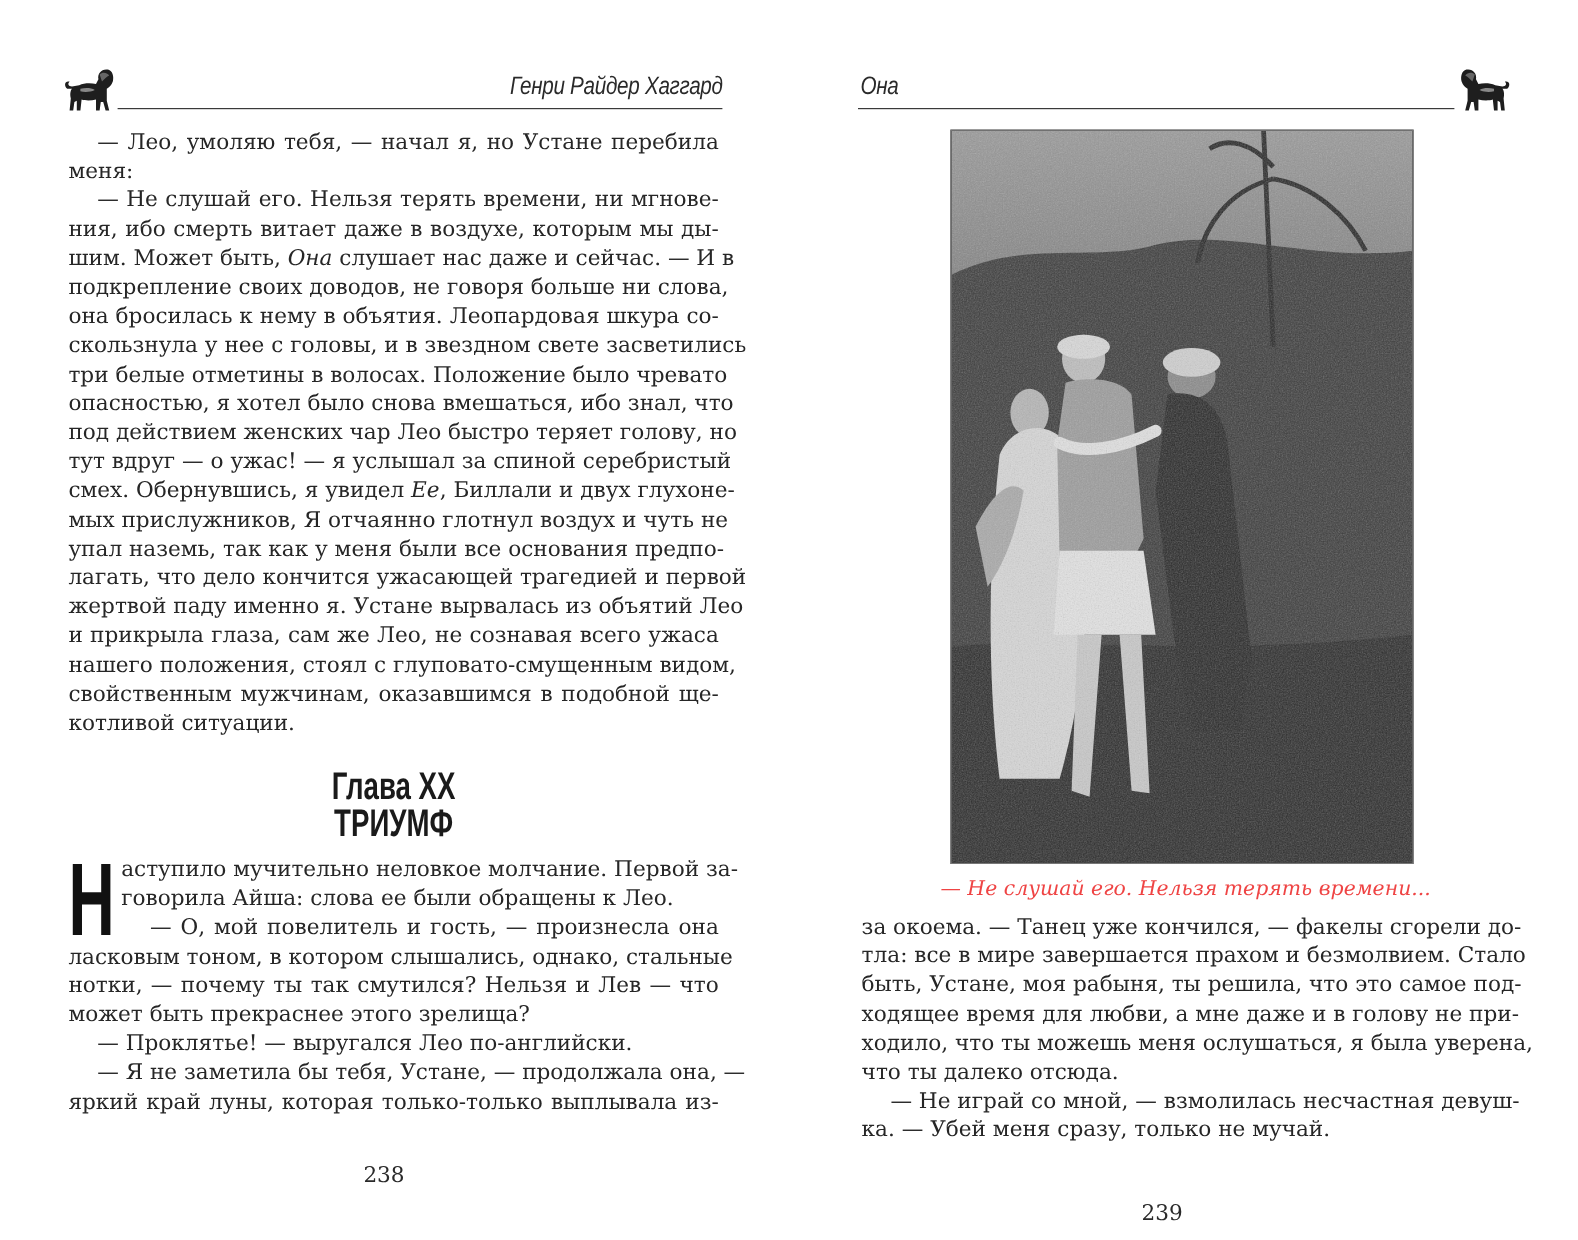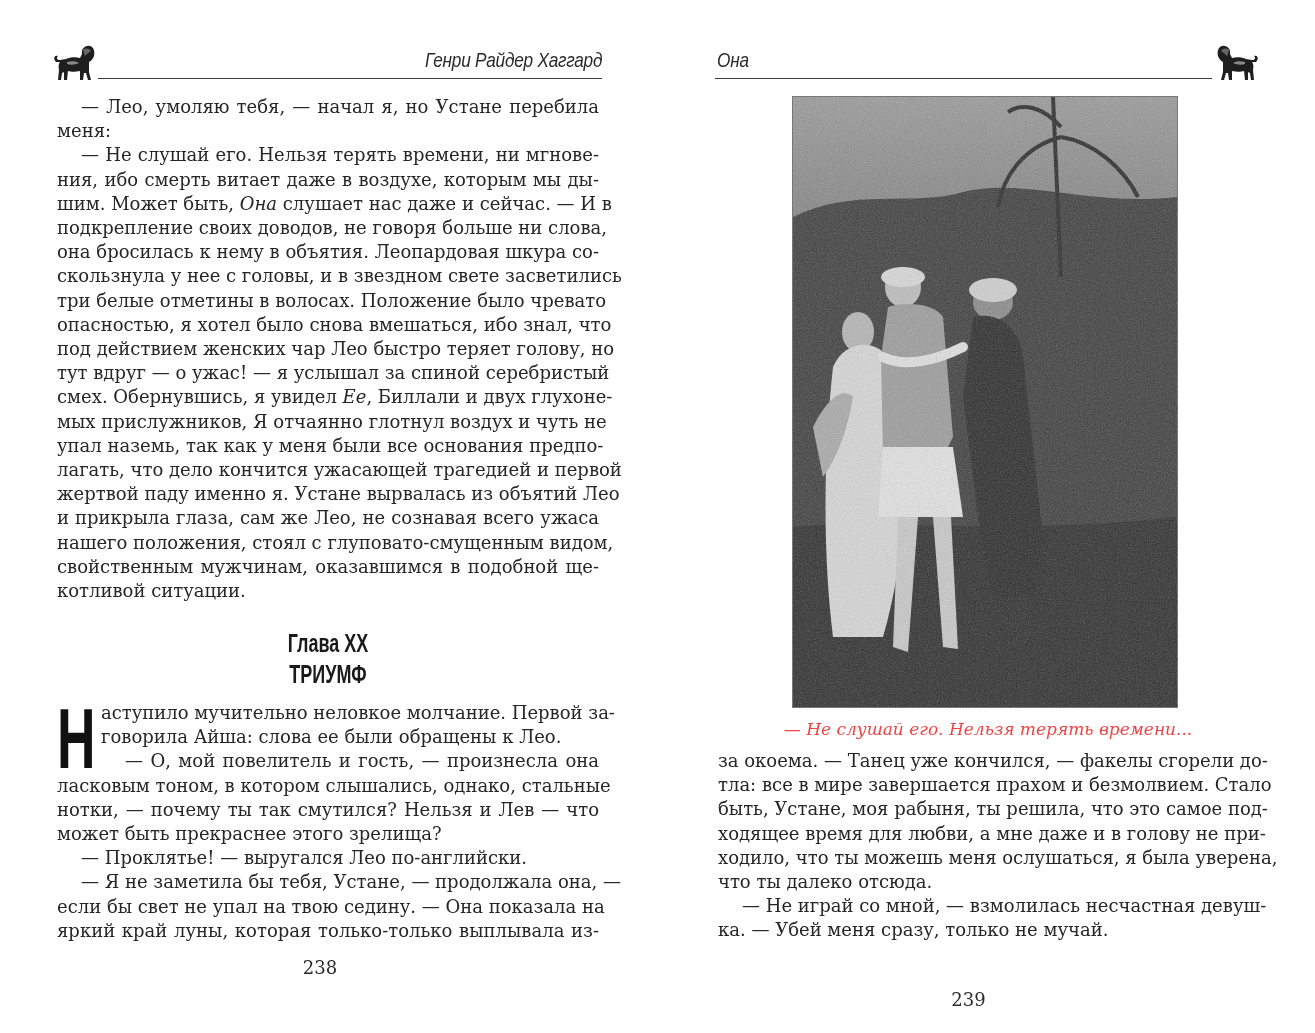--- a/index.html
+++ b/index.html
@@ -1,20 +1,20 @@
 <!DOCTYPE html>
 <html><head>
   <meta charset="utf-8">
   <style>
     html, body { margin: 0; padding: 0; }
     body {
       width: 1315px; height: 1033px; background: #ffffff; position: relative; overflow: hidden;
       font-family: "DejaVu Serif", "Liberation Serif", serif; color: #262626;
     }
-    .page { position: absolute; top: 4px; height: 909px; }
+    .page { position: absolute; top: 16px; height: 909px; }
     .page.left { left: 0; width: 658px; }
     .page.right { left: 658px; width: 657px; }
 
     .running-head { position: absolute; top: 32px; height: 48px; }
     .left .running-head { left: 52px; width: 550px; }
     .right .running-head { left: 57px; width: 545px; }
     .rh-title {
       position: absolute; bottom: 12px; font-family: "Liberation Sans", sans-serif;
       font-style: italic; font-size: 21px; color: #2a2a2a; letter-spacing: -0.3px;
       transform: scaleX(0.82);
@@ -30,21 +30,21 @@
 
     .text-block { position: absolute; font-size: 18px; line-height: 24.2px; text-align: justify; }
     .left .text-block.top { left: 57px; top: 91px; width: 542px; }
     .left .text-block.bottom { left: 57px; top: 697px; width: 542px; }
     .right .text-block { left: 60px; top: 745px; width: 540px; }
     .line { display: block; white-space: nowrap; text-align-last: justify; text-align: justify; }
     .line.last { text-align-last: left; }
     em { font-style: italic; }
 
     .chapter-heading { position: absolute; left: 57px; width: 542px; top: 624px; text-align: center;
-      font-family: "Liberation Sans", sans-serif; font-weight: bold; font-size: 25px; line-height: 31px;
+      font-family: "Liberation Sans", sans-serif; font-weight: bold; font-size: 32px; line-height: 31px;
       color: #1a1a1a; }
     .chapter-heading span { display: block; transform: scaleX(0.72); }
 
     .dropcap { position: absolute; left: 57px; top: 698px; width: 40px; height: 72px;
       font-family: "Liberation Sans", sans-serif; font-weight: bold; font-size: 86px; line-height: 72px;
       color: #111; transform: scaleX(0.62); transform-origin: left top; overflow: visible; }
     .dropcap-lines .line:nth-child(1), .dropcap-lines .line:nth-child(2) { margin-left: 44px; }
 
     .page-number { position: absolute; top: 953px; font-size: 18px; color: #2a2a2a; width: 100%; text-align: center; }
     .left .page-number { left: -9px; }
@@ -110,21 +110,20 @@
 
   <div class="text-block bottom dropcap-lines">
     <span class="line">аступило мучительно неловкое молчание. Первой за-</span>
     <span class="line last">говорила Айша: слова ее были обращены к Лео.</span>
     <span class="line" style="padding-left:68px">— О, мой повелитель и гость, — произнесла она</span>
     <span class="line">ласковым тоном, в котором слышались, однако, стальные</span>
     <span class="line">нотки, — почему ты так смутился? Нельзя и Лев — что</span>
     <span class="line last">может быть прекраснее этого зрелища?</span>
     <span class="line last" style="padding-left:24px">— Проклятье! — выругался Лео по-английски.</span>
     <span class="line" style="padding-left:24px">— Я не заметила бы тебя, Устане, — продолжала она, —</span>
-    <span class="line">если бы свет не упал на твою седину. — Она показала на</span>
     <span class="line">яркий край луны, которая только-только выплывала из-</span>
   </div>
 
   <div class="page-number">238</div>
 </div>
 
 <div class="page right">
   <div class="running-head">
     <div class="rh-title">Она</div>
     <div class="rh-rule"></div>

